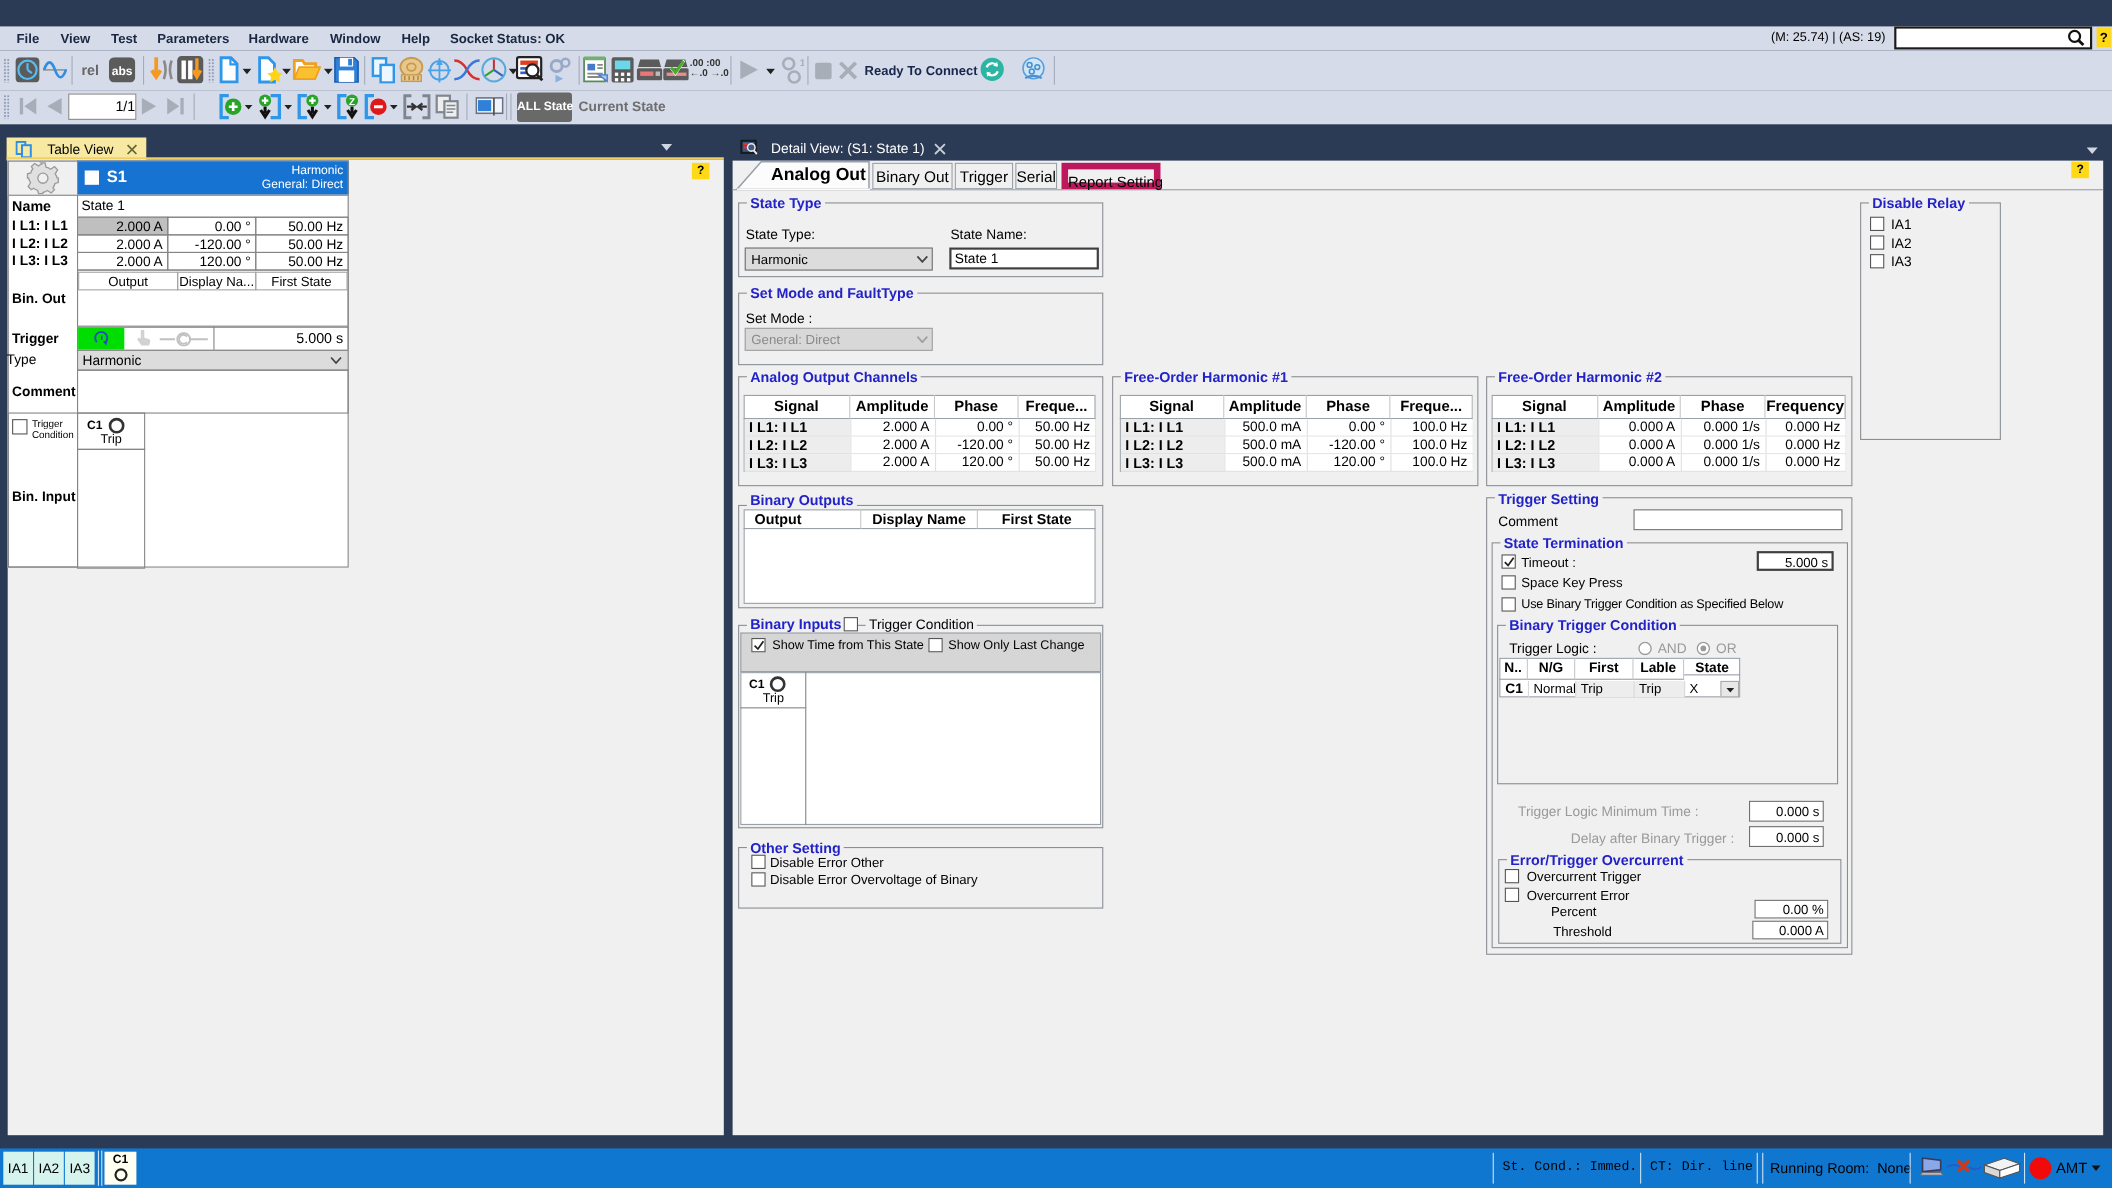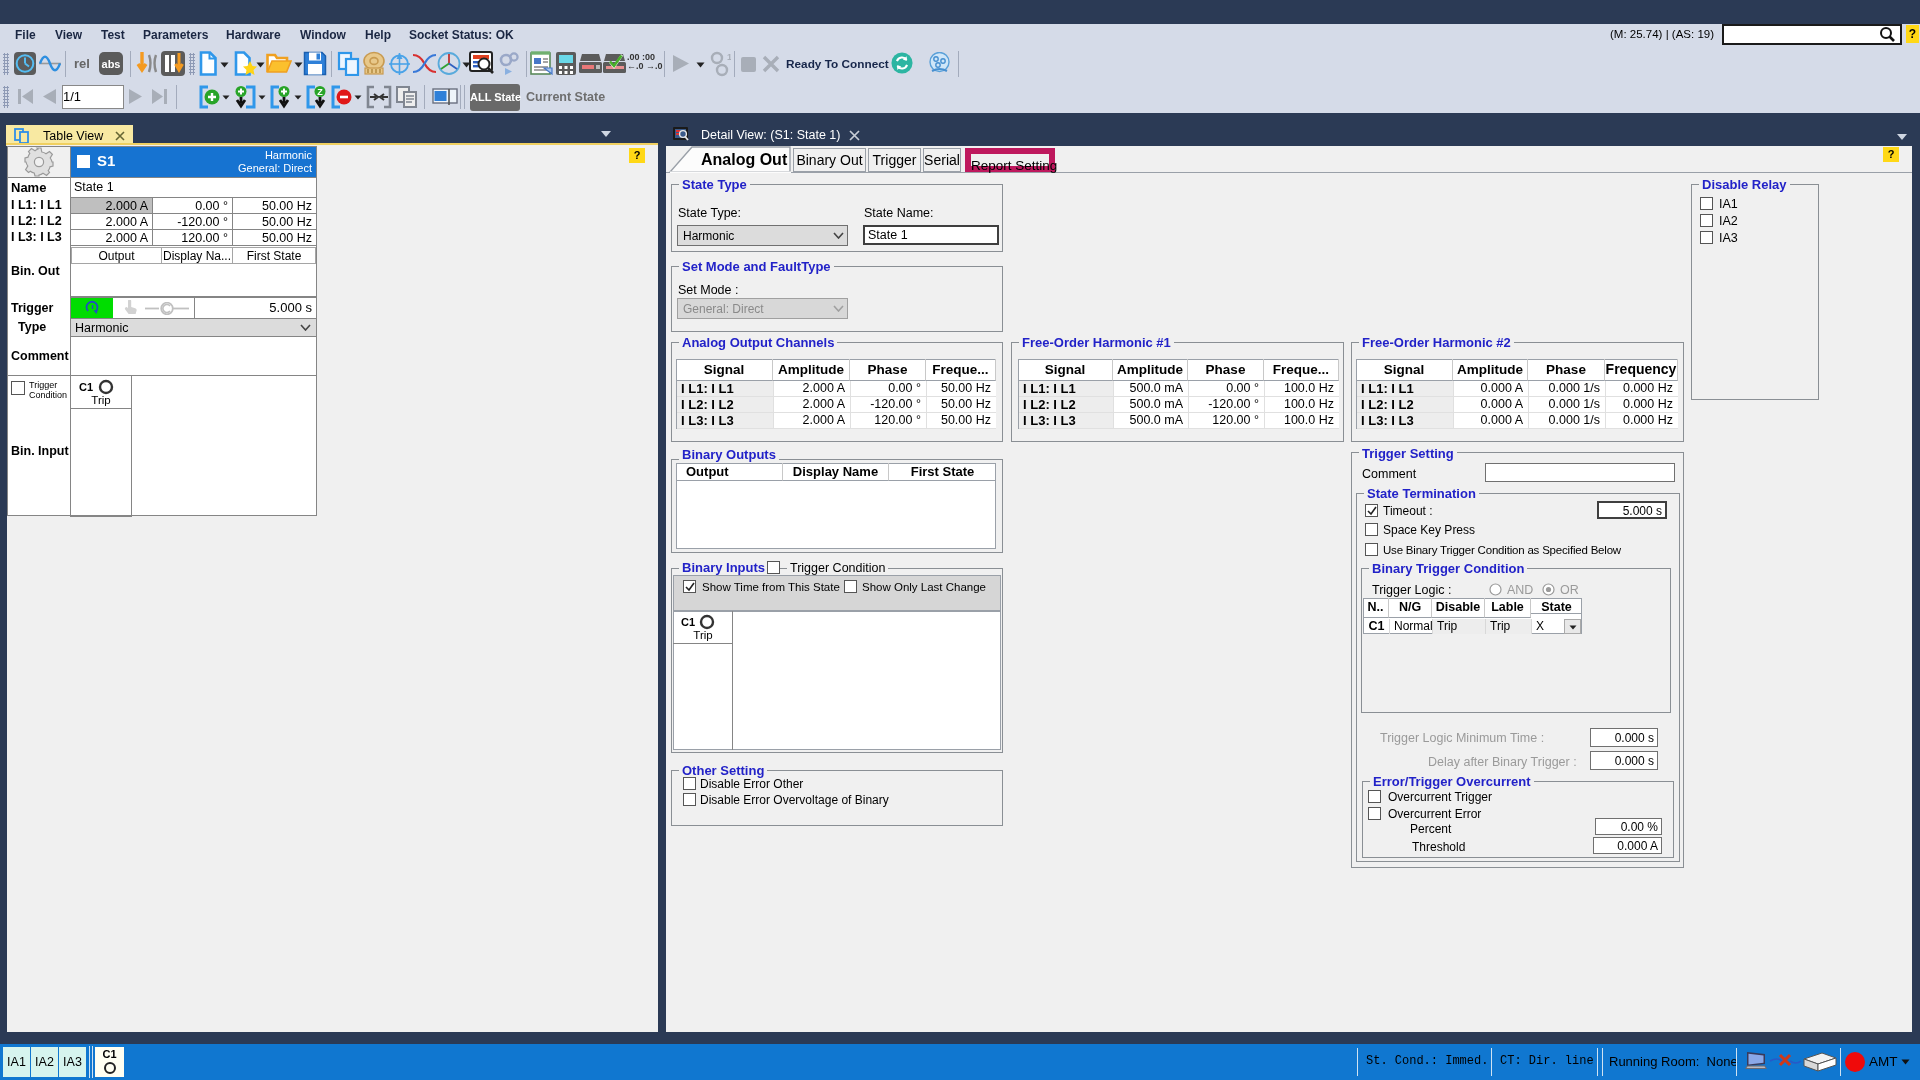--- a/index.html
+++ b/index.html
@@ -213,21 +213,21 @@
   </div>
   <div id="toolbar2">
     <div class="grip" style="left:3px;top:4px"></div>
     <svg class="abs" style="left:17px;top:6px" width="17" height="17" viewBox="0 0 17 17">
       <rect x="1" y="1" width="3" height="15" fill="#a8aeb8"></rect>
         <path d="M16 1 L5 8.5 L16 16 Z" fill="#a8aeb8"></path>
     </svg>
     <svg class="abs" style="left:42px;top:6px" width="15" height="17" viewBox="0 0 15 17">
       <path d="M14 1 L1 8.5 L14 16 Z" fill="#a8aeb8"></path>
     </svg>
-    <div class="abs" style="left:62px;top:3px;width:62px;height:24px;background:#fff;border:1px solid #888;font-size:13px;text-align:left;line-height:22px;color:#000">1/1</div>
+    <div class="abs" style="left:62px;top:3px;width:62px;height:24px;background:#fff;border:1px solid #888;font-size:13px;text-align:right;line-height:22px;color:#000">1/1</div>
     <svg class="abs" style="left:128px;top:6px" width="15" height="17" viewBox="0 0 15 17">
       <path d="M1 1 L14 8.5 L1 16 Z" fill="#a8aeb8"></path>
     </svg>
     <svg class="abs" style="left:151px;top:6px" width="17" height="17" viewBox="0 0 17 17">
       <path d="M1 1 L12 8.5 L1 16 Z" fill="#a8aeb8"></path>
         <rect x="13" y="1" width="3" height="15" fill="#a8aeb8"></rect>
     </svg>
     <div class="tsep2" style="left:176px"></div>
     <svg class="abs" style="left:198px;top:3px" width="22" height="24" viewBox="0 0 22 24">
       <path d="M10 2 L3 2 L3 22 L10 22" fill="none" stroke="#2f97ea" stroke-width="3"></path>
@@ -365,21 +365,21 @@
     </svg>
     <svg class="abs" style="left:145px;top:302px" width="44" height="13" viewBox="0 0 44 13">
       <line x1="0" y1="6.5" x2="14" y2="6.5" stroke="#c0c0c0" stroke-width="1.8"></line>
       <circle cx="22" cy="6.5" r="5.8" fill="none" stroke="#c0c0c0" stroke-width="1.8"></circle>
       <path d="M 25 4 A 4 4 0 1 0 25 9" fill="none" stroke="#c0c0c0" stroke-width="1.6"></path>
       <line x1="28" y1="6.5" x2="44" y2="6.5" stroke="#c0c0c0" stroke-width="1.8"></line>
     </svg>
     <div class="abs" style="left:194px;top:297px;width:1px;height:22px;background:#858585"></div>
     <div class="abs lbl" style="left:194px;top:300px;width:118px;text-align:right;font-size:13px">5.000 s</div>
 
-    <div class="abs lbl" style="left:18px;top:320px;font-weight:bold">Type</div>
+    <div class="abs lbl" style="left:6px;top:320px;font-weight:normal">Type</div>
     <div class="abs" style="left:70px;top:318px;width:247px;height:19px;background:#dcdcdc;border:1px solid #858585"></div>
     <div class="abs lbl" style="left:75px;top:321px">Harmonic</div>
     <svg class="abs" style="left:300px;top:324px" width="11" height="7" viewBox="0 0 11 7">
         <path d="M1 1 L5.5 6 L10 1" fill="none" stroke="#444" stroke-width="1.6"></path>
       </svg>
 
     <div class="abs lbl" style="left:11px;top:349px;font-weight:bold">Comment</div>
     <div class="abs" style="left:70px;top:336px;width:247px;height:40px;border:1px solid #858585"></div>
 
     <div class="abs" style="left:7px;top:375px;width:64px;height:141px;border:1px solid #858585"></div>
@@ -579,21 +579,21 @@
     <div class="abs lbl" style="left:1507px;top:583px;color:#9a9a9a">AND</div>
     <svg class="abs" style="left:1542px;top:583px" width="13" height="13" viewBox="0 0 13 13">
         <circle cx="6.5" cy="6.5" r="5.5" fill="#fff" stroke="#9a9a9a" stroke-width="1.2"></circle>
         <circle cx="6.5" cy="6.5" r="2.6" fill="#9a9a9a"></circle>
       </svg>
     <div class="abs lbl" style="left:1560px;top:583px;color:#9a9a9a">OR</div>
 
     <div class="abs" style="left:1363px;top:598px;width:219px;height:36px;background:#fff;border:1px solid #9aa0a8"></div>
     <div class="abs" style="left:1363px;top:598px;width:26px;height:20px;border-right:1px solid #c8c8c8;border-bottom:1px solid #9aa0a8;font-size:12.5px;font-weight:bold;text-align:center;line-height:19px">N..</div>
     <div class="abs" style="left:1389px;top:598px;width:43px;height:20px;border-right:1px solid #c8c8c8;border-bottom:1px solid #9aa0a8;font-size:12.5px;font-weight:bold;text-align:center;line-height:19px">N/G</div>
-    <div class="abs" style="left:1432px;top:598px;width:53px;height:20px;border-right:1px solid #c8c8c8;border-bottom:1px solid #9aa0a8;font-size:12.5px;font-weight:bold;text-align:center;line-height:19px">Disable</div>
+    <div class="abs" style="left:1432px;top:598px;width:53px;height:20px;border-right:1px solid #c8c8c8;border-bottom:1px solid #9aa0a8;font-size:12.5px;font-weight:bold;text-align:center;line-height:19px">First</div>
     <div class="abs" style="left:1485px;top:598px;width:46px;height:20px;border-right:1px solid #c8c8c8;border-bottom:1px solid #9aa0a8;font-size:12.5px;font-weight:bold;text-align:center;line-height:19px">Lable</div>
     <div class="abs" style="left:1531px;top:598px;width:51px;height:16px;border-bottom:1px solid #9aa0a8;font-size:12.5px;font-weight:bold;text-align:center;line-height:19px">State</div>
     <div class="abs" style="left:1364px;top:619px;width:25px;height:15px;font-size:12.5px;font-weight:bold;text-align:center;line-height:14px">C1</div>
     <div class="abs" style="left:1389px;top:619px;width:43px;height:15px;border-left:1px solid #d8d8d8;font-size:12px;padding-left:4px;line-height:14px">Normal</div>
     <div class="abs" style="left:1432px;top:619px;width:53px;height:15px;background:#ededed;border-left:1px solid #d8d8d8;font-size:12px;padding-left:4px;line-height:15px;overflow:hidden">Trip</div>
     <div class="abs" style="left:1485px;top:619px;width:46px;height:15px;background:#ededed;border-left:1px solid #d8d8d8;font-size:12px;padding-left:4px;line-height:15px;overflow:hidden">Trip</div>
     <div class="abs" style="left:1531px;top:619px;width:51px;height:15px;border-left:1px solid #d8d8d8;font-size:12px;padding-left:4px;line-height:14px">X</div>
     <div class="abs" style="left:1564px;top:619px;width:17px;height:15px;background:#e8e8e8;border:1px solid #aaa"></div>
     <svg class="abs" style="left:1569px;top:625px" width="8" height="5" viewBox="0 0 8 5">
         <path d="M0.5 0.5 L7.5 0.5 L4 4.5 Z" fill="#222"></path>

